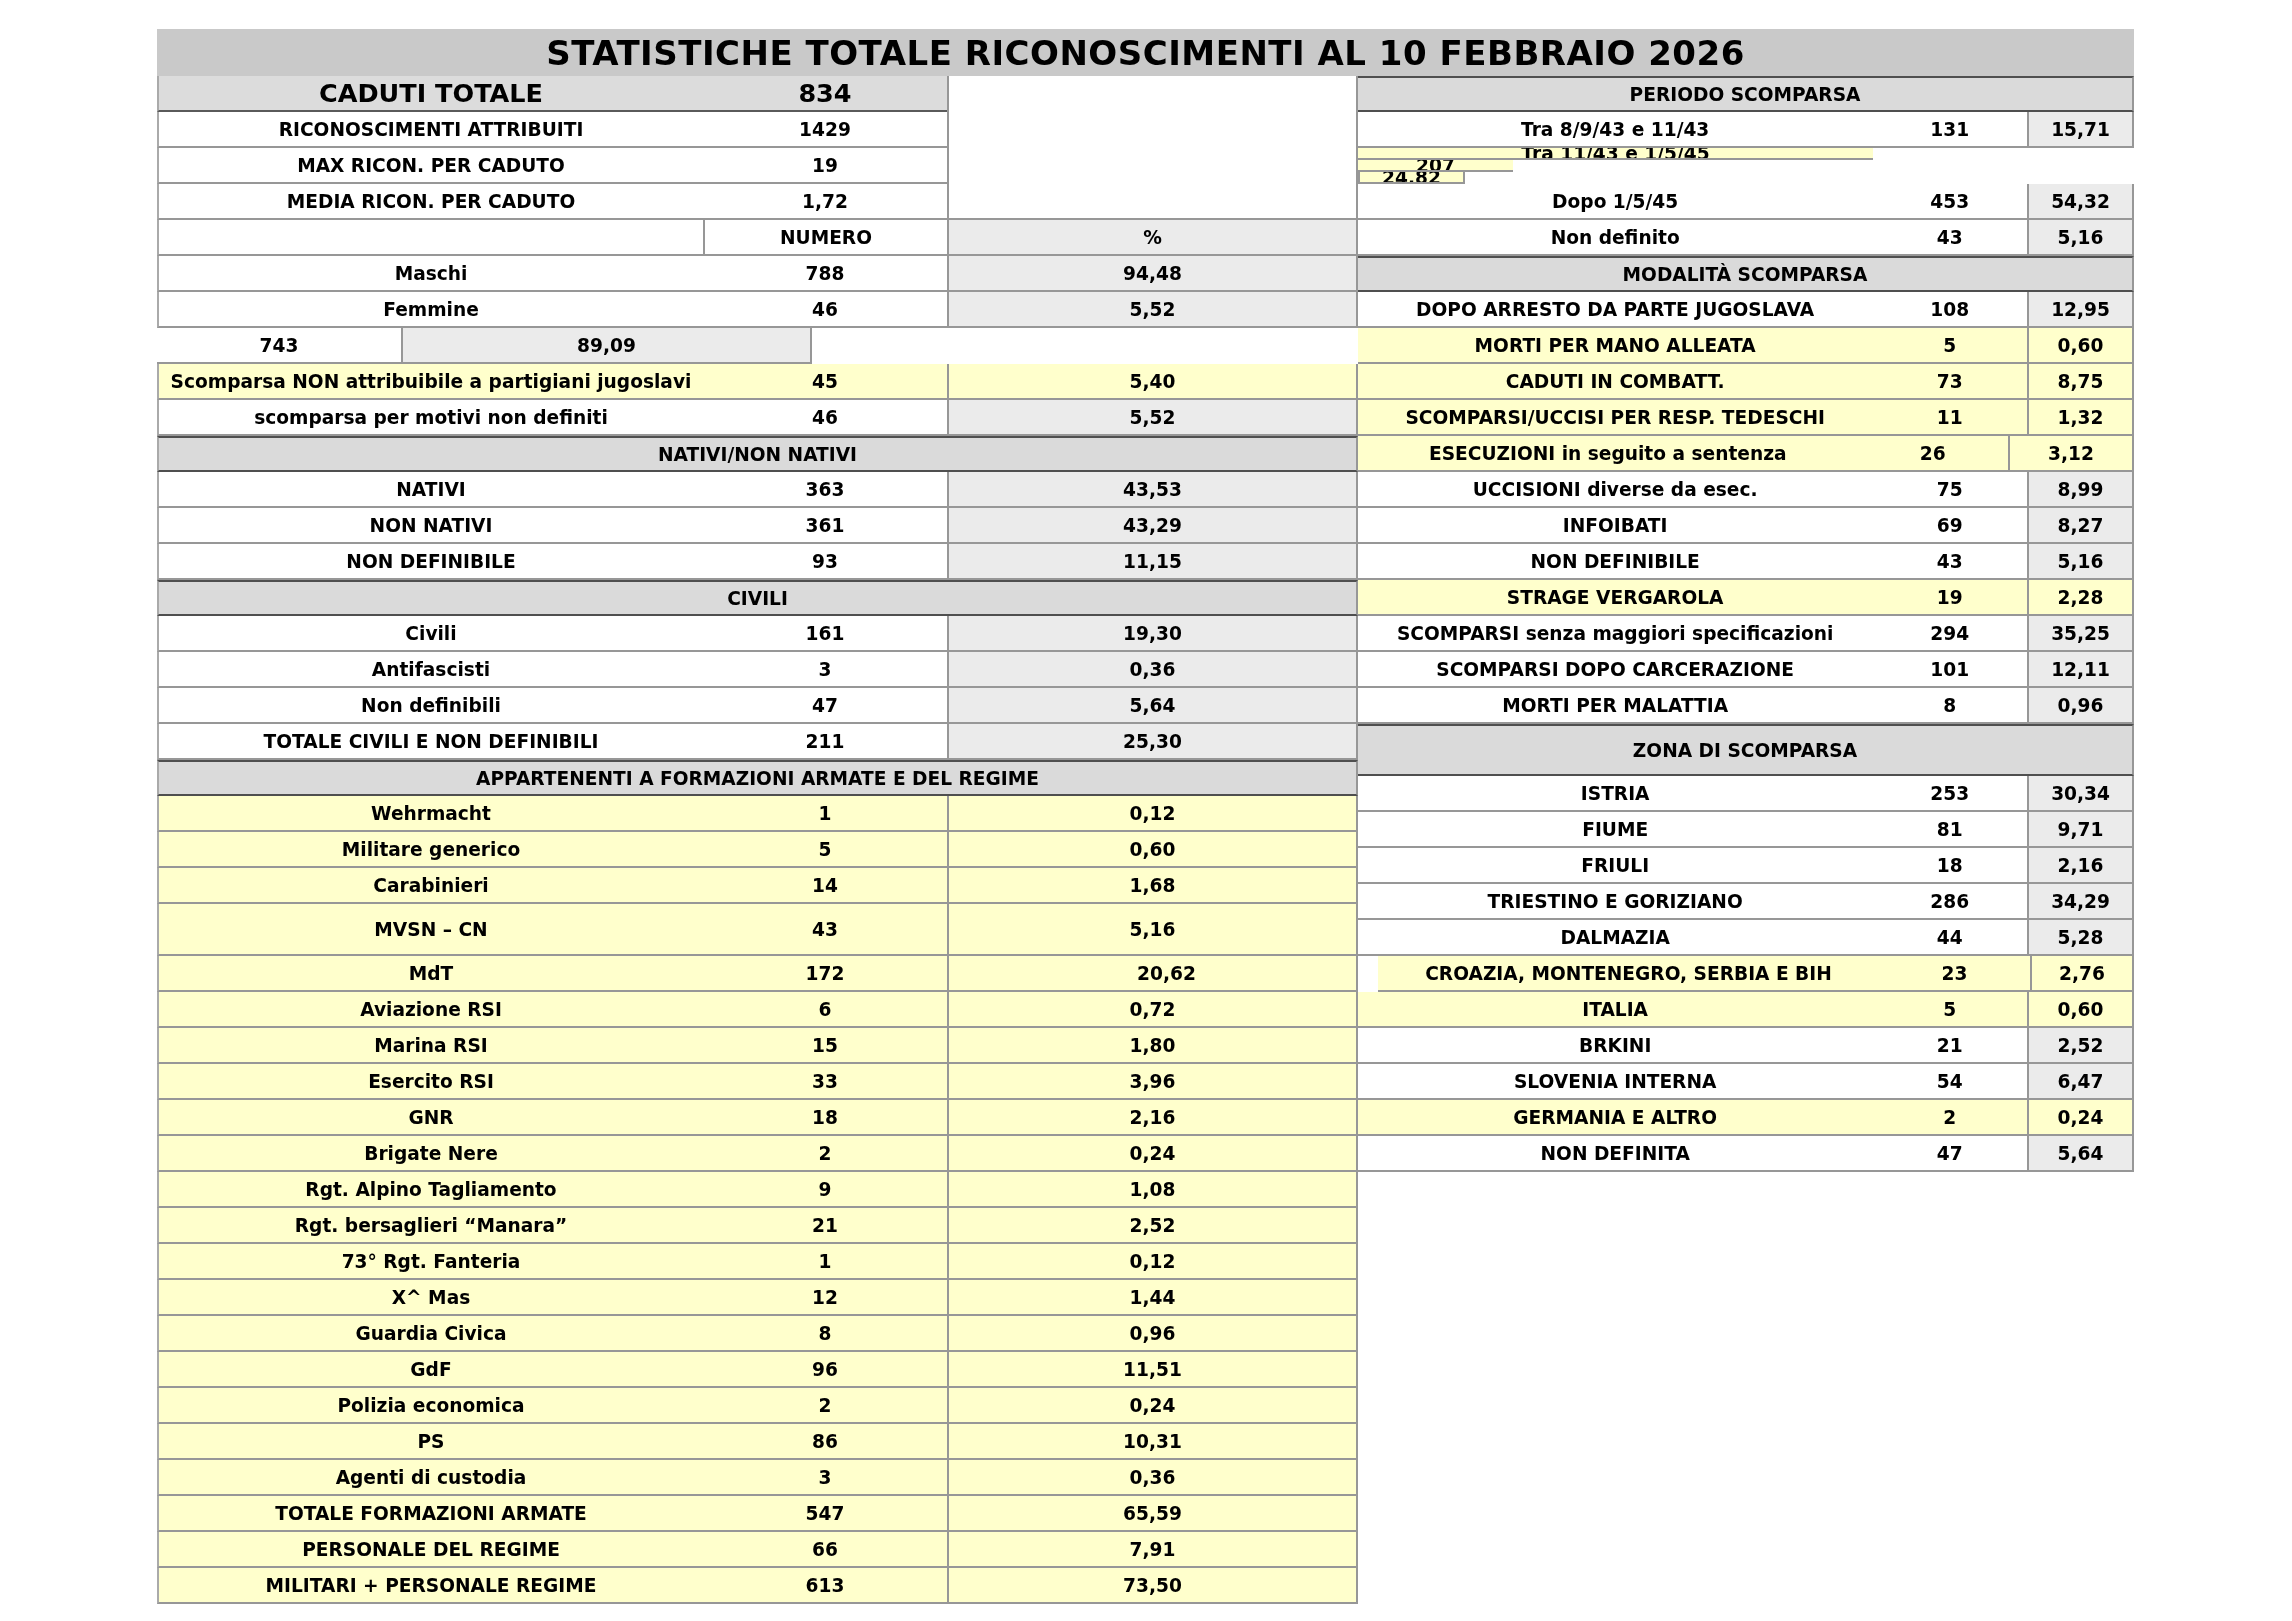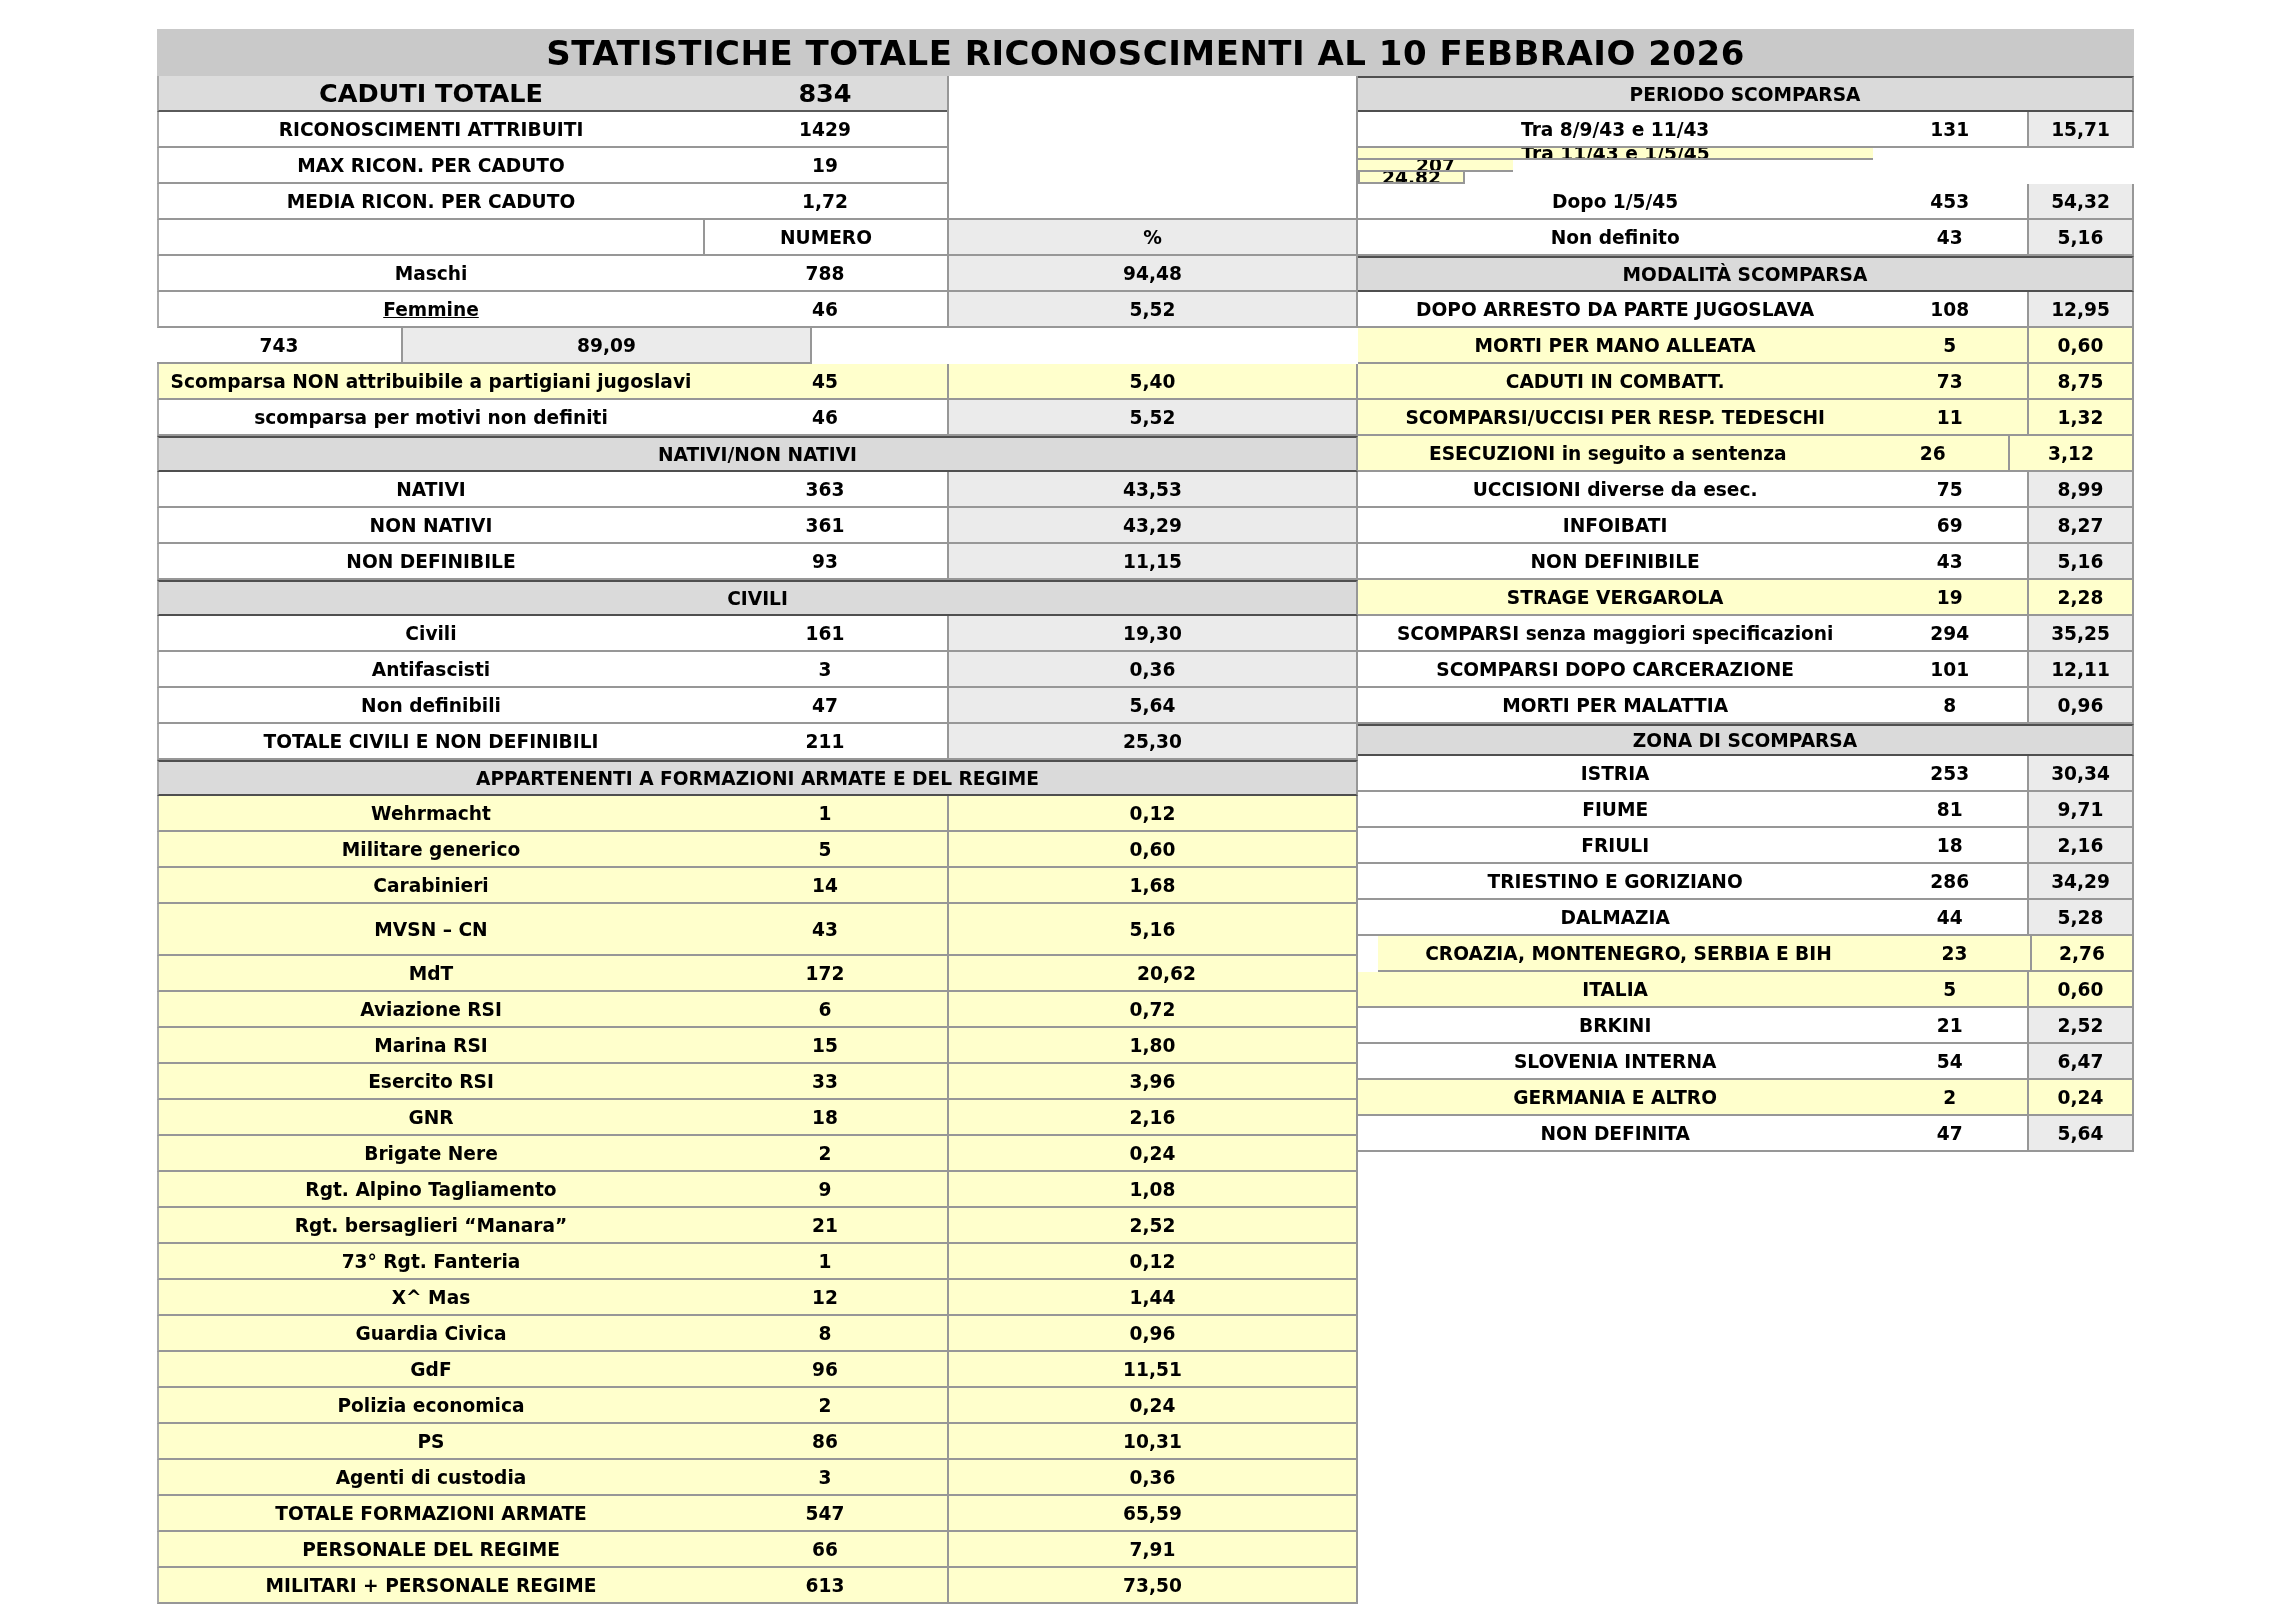--- a/index.html
+++ b/index.html
@@ -51,21 +51,21 @@
       <div class="cell edgeL bb" style="width: 546px;"></div>
       <div class="cell vl bb" style="width: 244px;">NUMERO</div>
       <div class="cell vl edgeR bb pctg" style="width: 411px;">%</div>
     </div>
     <div class="row" style="height: 36px;">
       <div class="cell bb edgeL" style="width: 546px;">Maschi</div>
       <div class="cell bb" style="width: 244px;">788</div>
       <div class="cell vl edgeR bb pctg" style="width: 411px;">94,48</div>
     </div>
     <div class="row" style="height: 36px;">
-      <div class="cell bb edgeL" style="width: 546px; text-decoration: underline;">Femmine</div>
+      <div class="cell bb edgeL" style="width: 546px;">Femmine</div>
       <div class="cell bb" style="width: 244px;">46</div>
       <div class="cell vl edgeR bb pctg" style="width: 411px;">5,52</div>
     </div>
     <div class="row" style="height: 36px;">
       <div class="cell bb" style="width: 244px;">743</div>
       <div class="cell vl edgeR bb pctg" style="width: 411px;">89,09</div>
     </div>
     <div class="row" style="height: 36px;">
       <div class="cell bb ybg edgeL" style="width: 546px;">Scomparsa NON attribuibile a partigiani jugoslavi</div>
       <div class="cell bb ybg" style="width: 244px;">45</div>
@@ -311,21 +311,21 @@
     <div class="row" style="height: 36px;">
       <div class="cell bb" style="width: 515px;">SCOMPARSI DOPO CARCERAZIONE</div>
       <div class="cell bb" style="width: 155px;">101</div>
       <div class="cell vl edgeR bb pctg" style="width: 107px;">12,11</div>
     </div>
     <div class="row" style="height: 36px;">
       <div class="cell bb" style="width: 515px;">MORTI PER MALATTIA</div>
       <div class="cell bb" style="width: 155px;">8</div>
       <div class="cell vl edgeR bb pctg" style="width: 107px;">0,96</div>
     </div>
-    <div class="row" style="height: 32px;">
+    <div class="row" style="height: 52px;">
       <div class="cell sec edgeR" style="width: 776px;">ZONA DI SCOMPARSA</div>
     </div>
     <div class="row" style="height: 36px;">
       <div class="cell bb" style="width: 515px;">ISTRIA</div>
       <div class="cell bb" style="width: 155px;">253</div>
       <div class="cell vl edgeR bb pctg" style="width: 107px;">30,34</div>
     </div>
     <div class="row" style="height: 36px;">
       <div class="cell bb" style="width: 515px;">FIUME</div>
       <div class="cell bb" style="width: 155px;">81</div>

